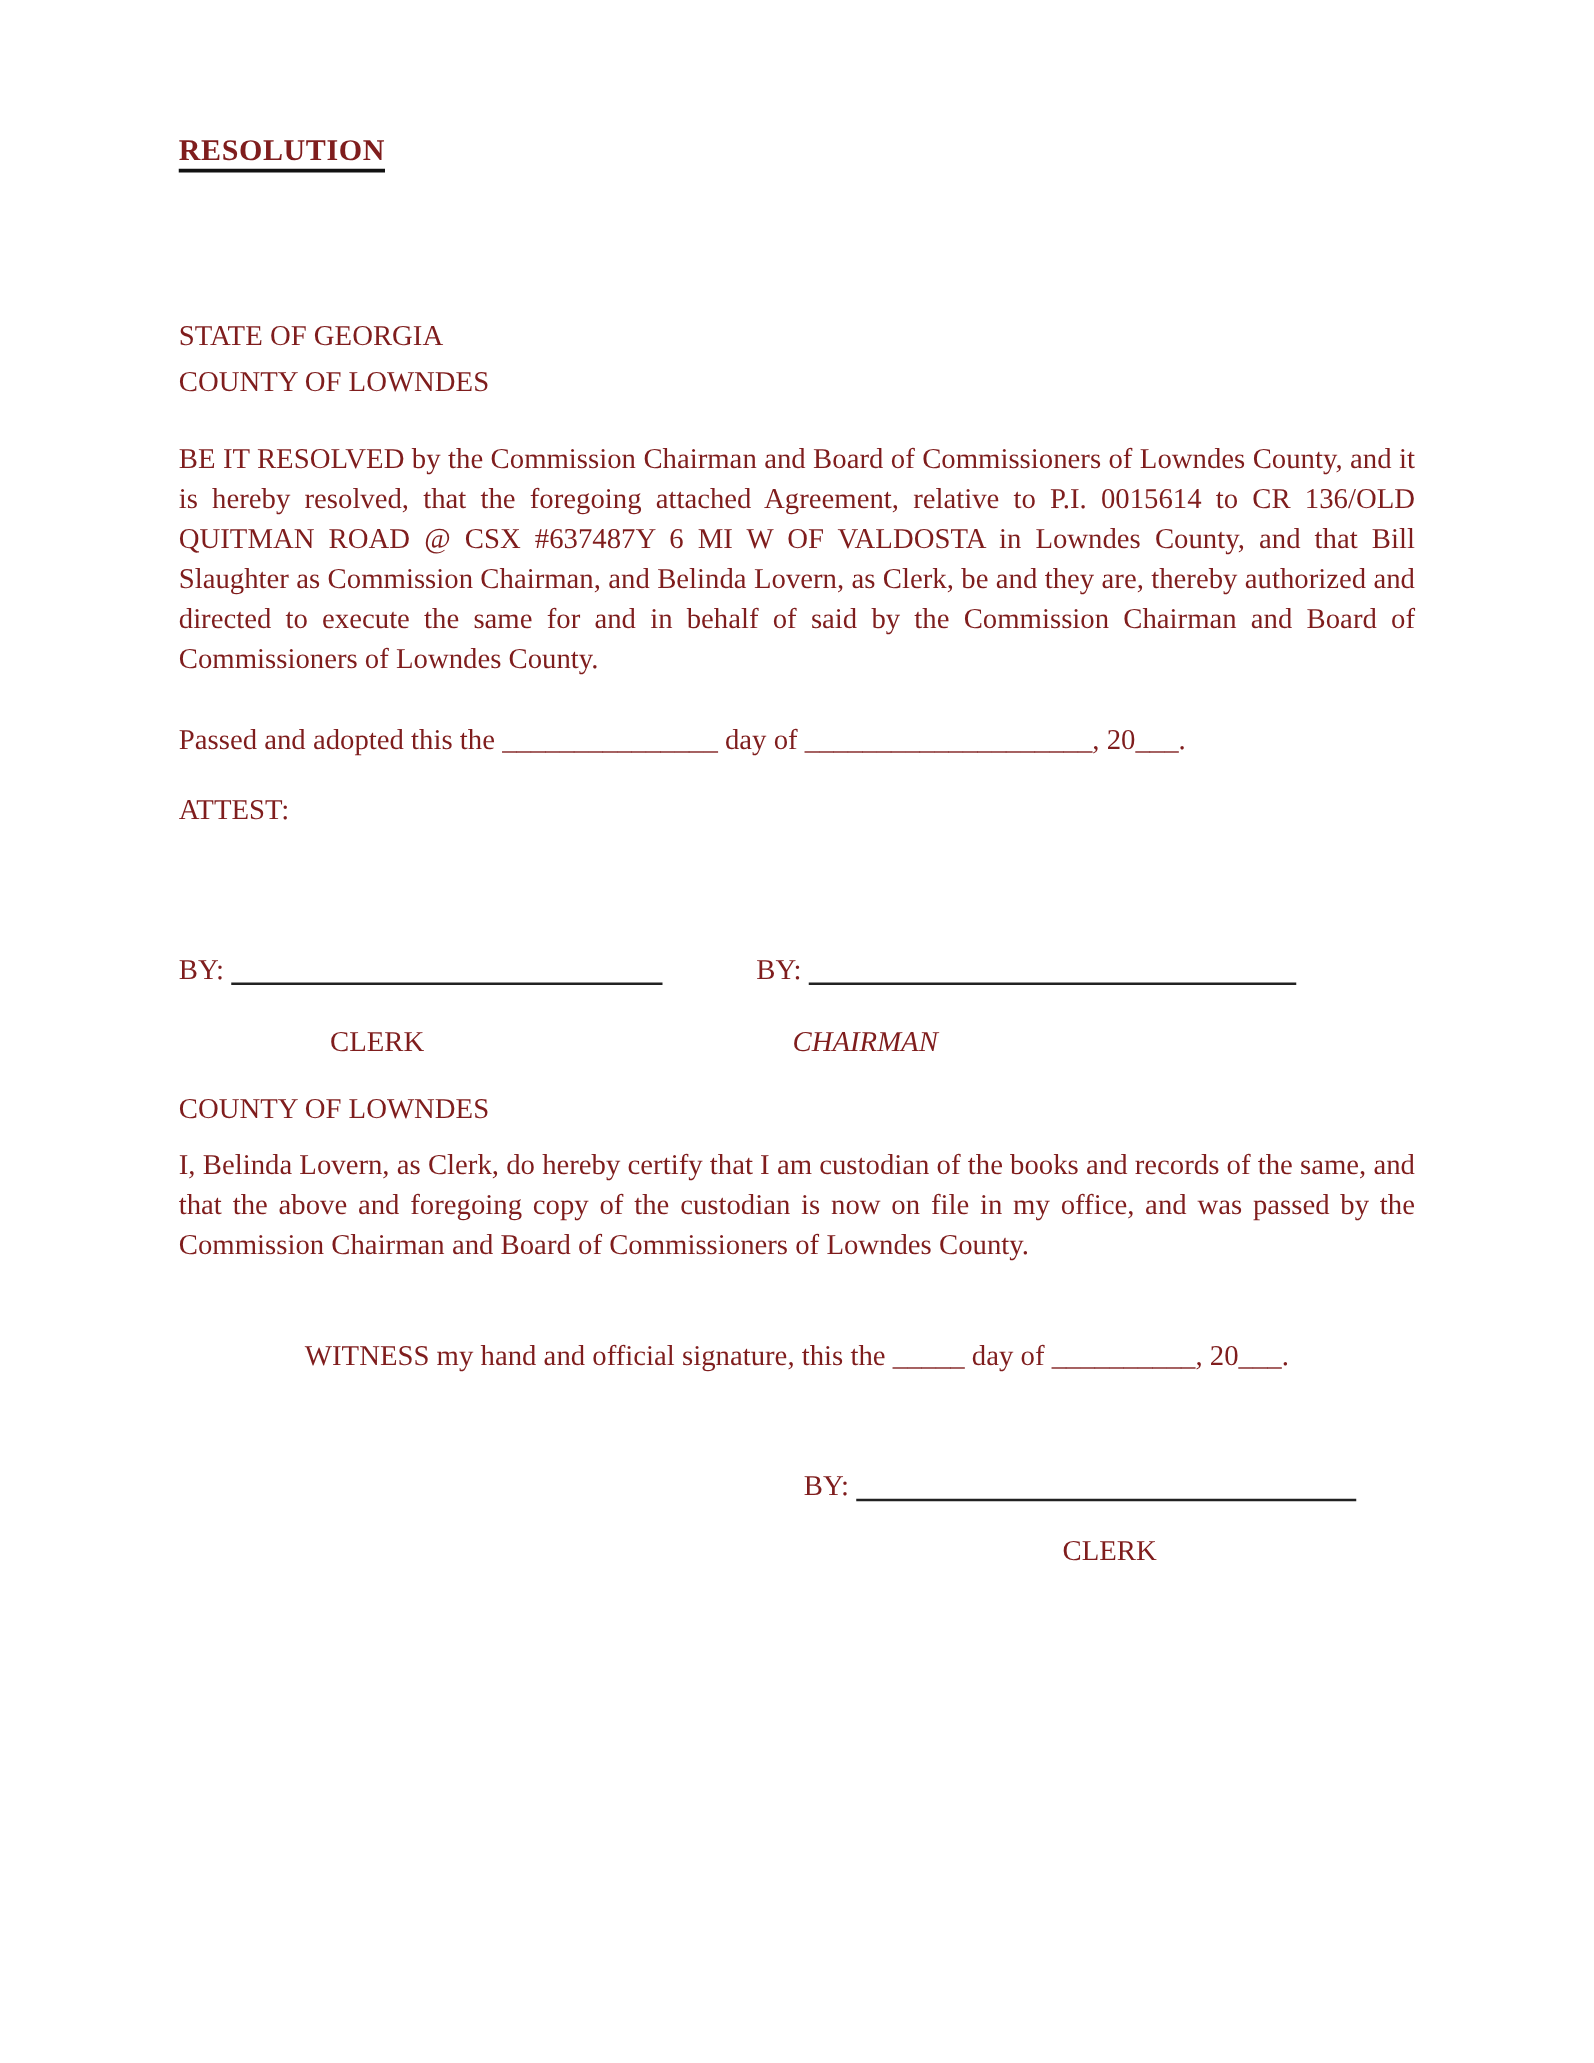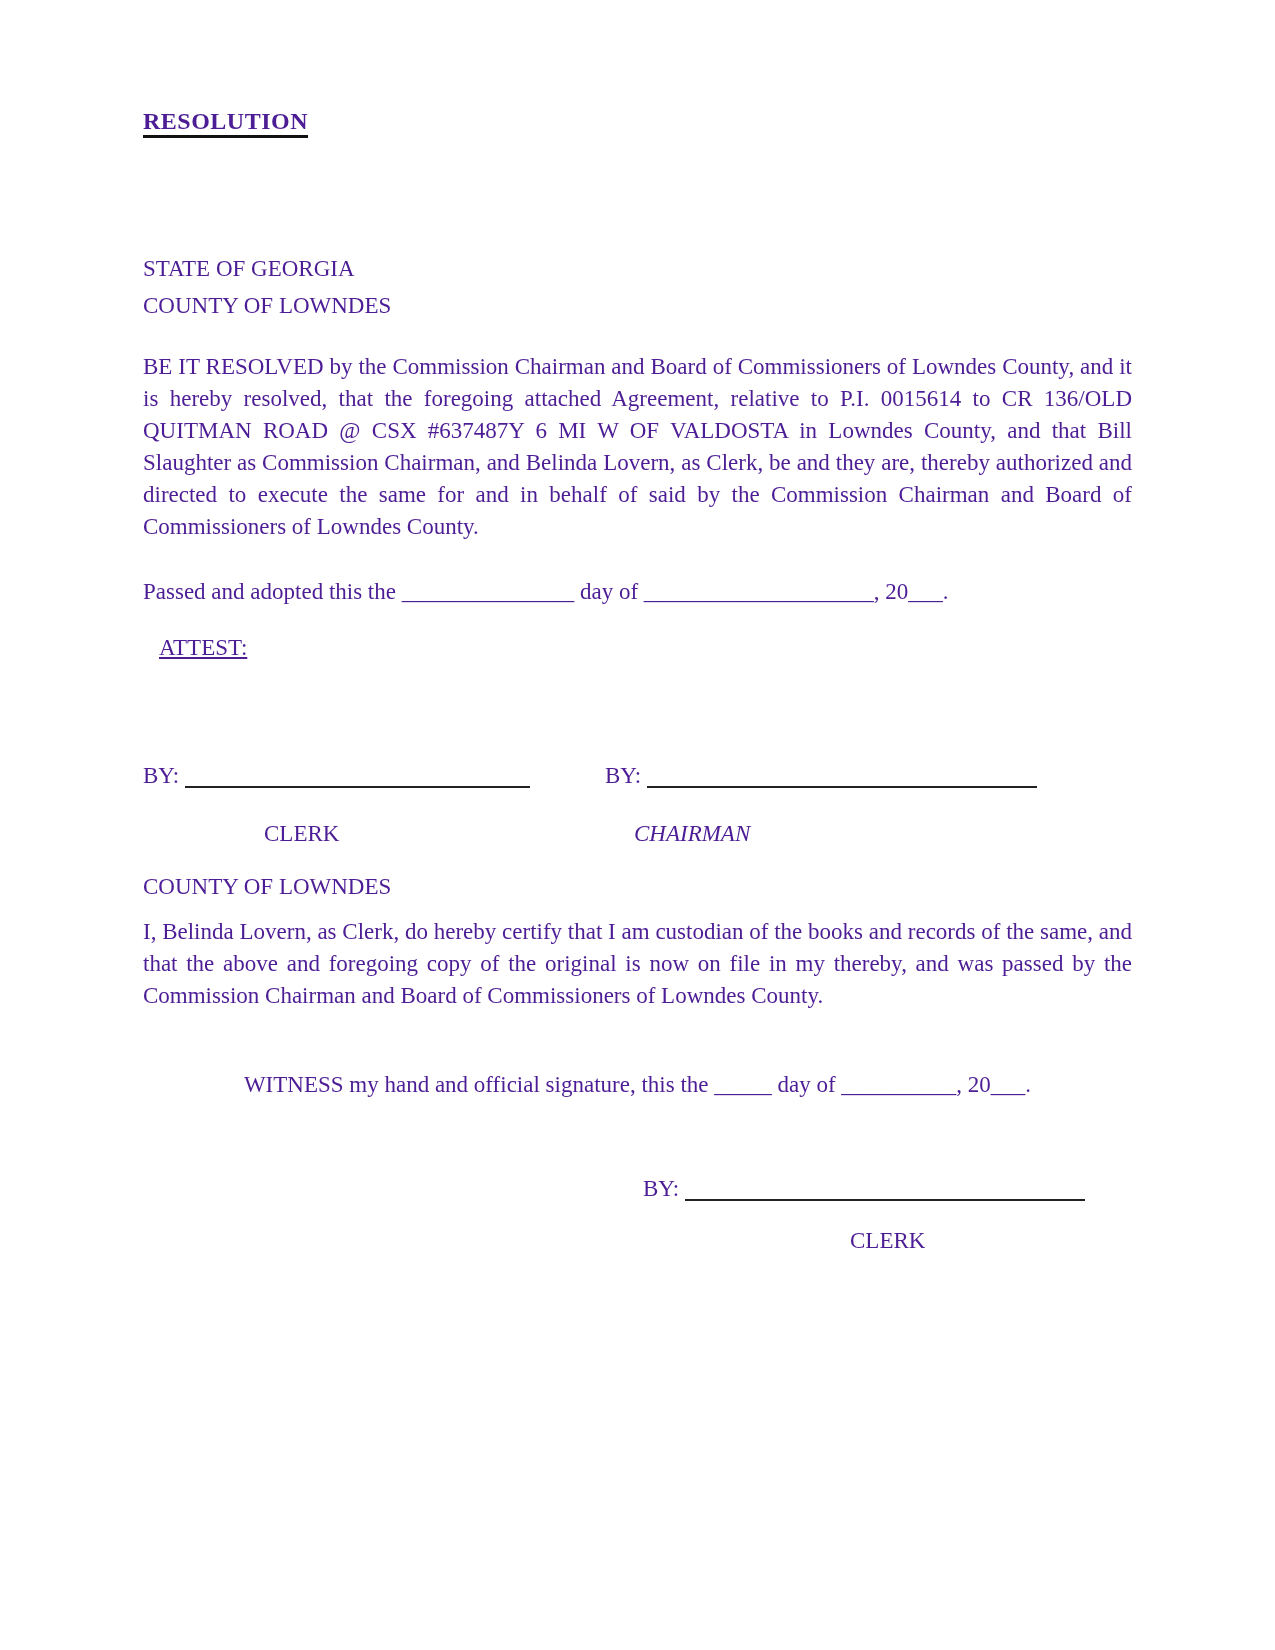--- a/index.html
+++ b/index.html
@@ -9,21 +9,21 @@
   }
   .page {
     position: relative;
     width: 1275px;
     height: 1650px;
     background: #ffffff;
     box-sizing: border-box;
     padding: 108px 143px 0 143px;
     font-family: "Liberation Serif", "DejaVu Serif", serif;
     font-size: 23px;
-    color: #4c1d95;
+    color: #7f1d1d;
     overflow: hidden;
   }
   .doc-title {
     margin: 0;
     font-size: 24px;
     font-weight: bold;
     letter-spacing: 0.5px;
   }
   .doc-title span {
     border-bottom: 3px solid #111111;
@@ -36,23 +36,22 @@
   .body-par {
     margin: 27px 0 12px 0;
     text-align: justify;
     line-height: 32px;
   }
   .passed-line {
     margin: 34px 0 0 0;
     line-height: 30px;
   }
   .attest-line {
-    margin: 26px 0 0 16px;
+    margin: 26px 0 0 0;
     line-height: 30px;
-    text-decoration: underline;
   }
   .sig-row {
     position: relative;
     margin-top: 100px;
     height: 34px;
   }
   .sig-block-left  { position: absolute; left: 0px;   top: 0; }
   .sig-block-right { position: absolute; left: 462px; top: 0; }
   .sig-line {
     display: inline-block;
@@ -119,21 +118,21 @@
     </span>
   </div>
 
   <div class="sig-labels">
     <span class="lbl-clerk">CLERK</span>
     <span class="lbl-chairman">CHAIRMAN</span>
   </div>
 
   <p class="cert-county">COUNTY OF LOWNDES</p>
 
-  <p class="cert-par">I, Belinda Lovern, as Clerk, do hereby certify that I am custodian of the books and records of the same, and that the above and foregoing copy of the original is now on file in my thereby, and was passed by the Commission Chairman and Board of Commissioners of Lowndes County.</p>
+  <p class="cert-par">I, Belinda Lovern, as Clerk, do hereby certify that I am custodian of the books and records of the same, and that the above and foregoing copy of the custodian is now on file in my office, and was passed by the Commission Chairman and Board of Commissioners of Lowndes County.</p>
 
   <p class="witness-line">WITNESS my hand and official signature, this the _____ day of __________, 20___.</p>
 
   <p class="final-by">
     <span>BY:</span><span class="sig-line w3"></span>
   </p>
 
   <p class="final-clerk">CLERK</p>
 
 </div>

